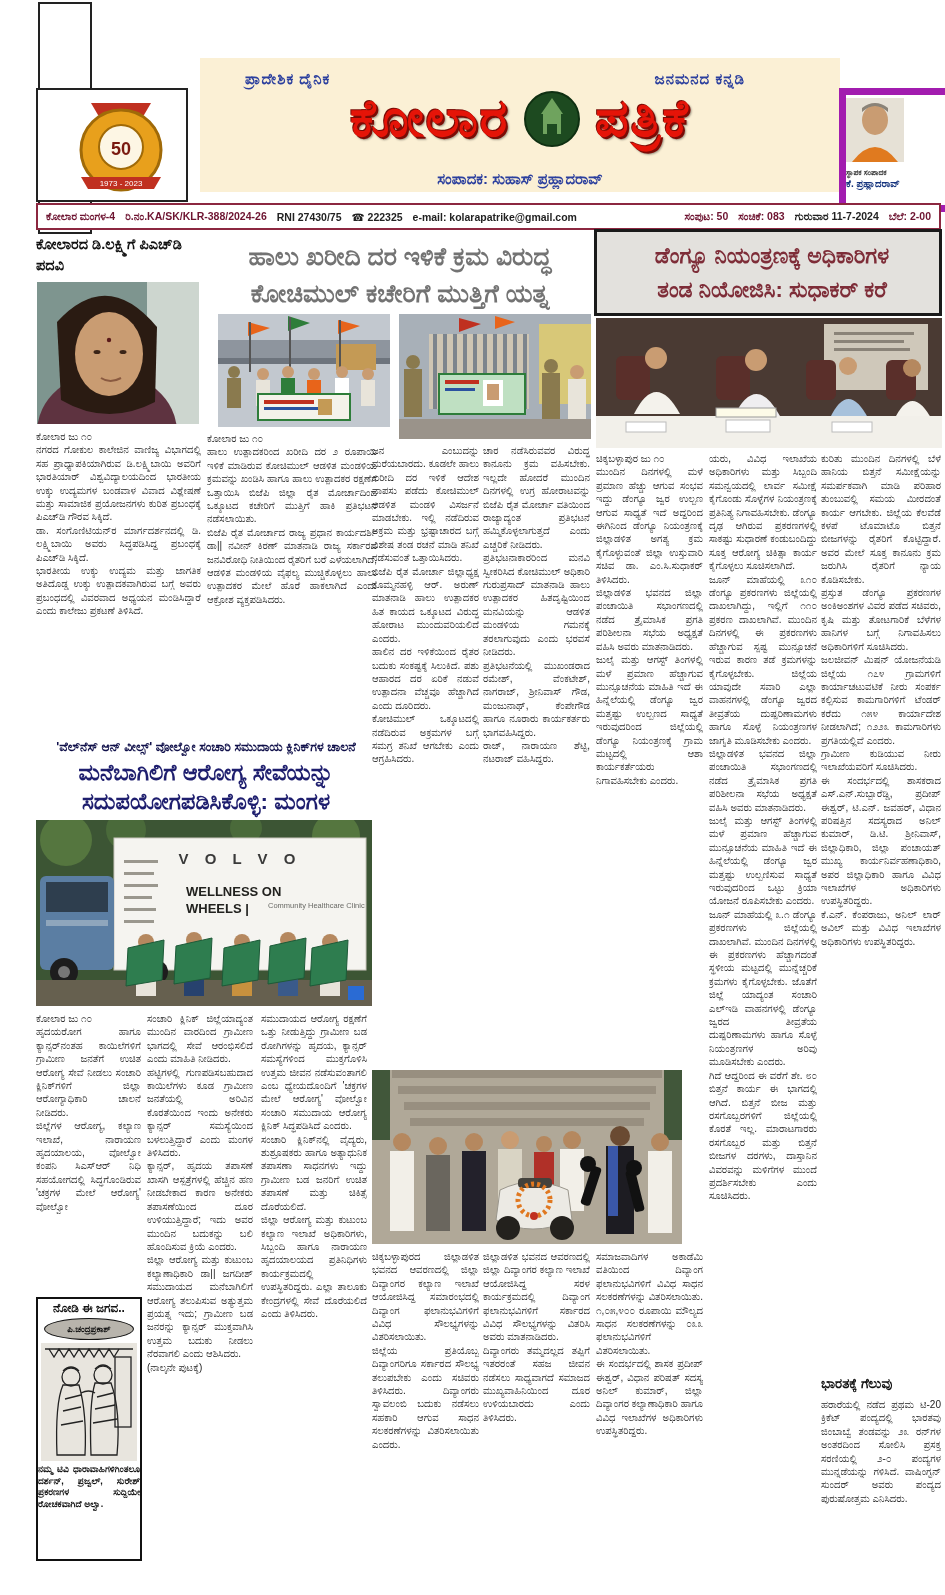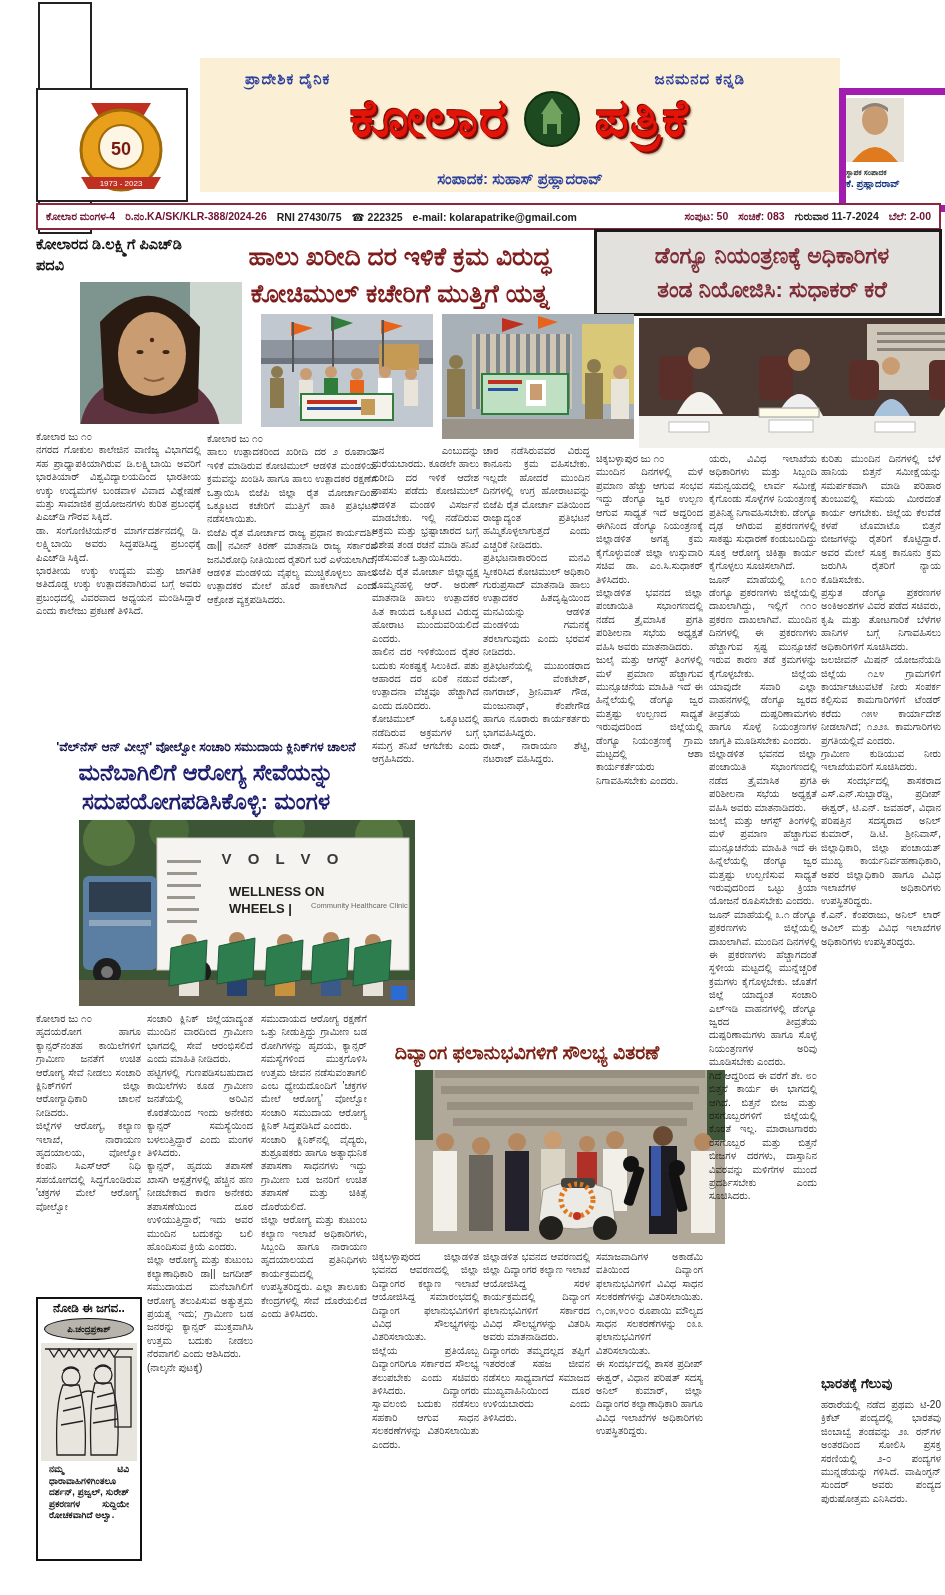--- a/index.html
+++ b/index.html
@@ -21,41 +21,41 @@
   #founder-title{font-size:7.5px;color:#333;font-weight:bold;margin-top:2px;}
   #founder-name{font-size:10px;color:#16347e;font-weight:bold;}
   
   #infobar{left:36px;top:203px;width:905px;height:27px;border:2px solid #8c2740;box-sizing:border-box;
       display:flex;align-items:center;gap:10px;padding:0 8px;font-size:10.5px;white-space:nowrap;background:#fff;}
   .ib-maroon{color:#6d1330;font-weight:bold;}
   .ib-dark{color:#222;font-weight:bold;}
   
   .pre{white-space:pre-line;}
   #phd-head{left:36px;top:234px;width:164px;text-align:left;font-size:14.5px;line-height:21px;font-weight:bold;color:#111;}
-  #milk-head{left:206px;top:238px;width:388px;text-align:center;font-size:25px;line-height:37px;font-weight:bold;color:#7f1d1d;}
+  #milk-head{left:206px;top:238px;width:388px;text-align:center;font-size:25px;line-height:37px;font-weight:bold;color:#737373;}
   #dengue-box{left:594px;top:229px;width:348px;height:87px;box-sizing:border-box;border:3px solid #1a1a1a;background:#e3e1dd;
       display:flex;align-items:center;justify-content:center;text-align:center;
       font-size:22px;line-height:34px;font-weight:bold;color:#7e2d38;padding-left:8px;}
   #wel-kicker{left:36px;top:740px;width:340px;text-align:center;font-size:12.5px;font-weight:bold;color:#10104a;}
   #wel-head{left:36px;top:758px;width:340px;text-align:center;font-size:22.5px;line-height:29px;font-weight:bold;color:#1e1e6e;}
   #div-head{left:372px;top:1042px;width:310px;text-align:center;font-size:19px;font-weight:bold;color:#7c2012;}
   #cricket-head{left:821px;top:1376px;width:120px;text-align:left;font-size:13.5px;font-weight:bold;color:#111;}
   
   .col{position:absolute;font-size:10px;line-height:13.4px;text-align:justify;color:#1c1c1c;
        overflow:hidden;white-space:pre-line;}
   
-  .ph{position:absolute;overflow:hidden;background:#ccc;margin-left:43px;}
+  .ph{position:absolute;overflow:hidden;background:#ccc;}
   .ph svg{display:block;}
   
   #cartoon-box{left:36px;top:1297px;width:106px;height:264px;box-sizing:border-box;border:2px solid #111;background:#fff;}
   #cartoon-title{text-align:center;font-size:12px;font-weight:bold;color:#111;padding-top:2px;}
   #cartoon-oval{width:88px;height:20px;margin:3px auto;background:#b8b4ac;border:1.5px solid #111;border-radius:50%;
       display:flex;align-items:center;justify-content:center;font-size:8.5px;font-weight:bold;color:#111;}
   #cartoon-art{width:96px;height:118px;margin:0 auto;background:#e8e5de;}
-  #cartoon-caption{font-size:9px;line-height:11.5px;font-weight:bold;text-align:justify;padding:3px 11px;color:#111;}
+  #cartoon-caption{font-size:9px;line-height:11.5px;font-weight:bold;text-align:justify;padding:3px 0;color:#111;}
 </style>
 </head>
 <body>
 
 <div id="page">
 
   <div class="abs" id="frame-a"></div>
   <div class="abs" id="frame-b"></div>
 
   <div class="abs" id="logo-box">
@@ -109,21 +109,20 @@
   </div>
 
   <div class="abs" id="phd-head">ಕೋಲಾರದ ಡಿ.ಲಕ್ಷ್ಮಿಗೆ ಪಿಎಚ್‌ಡಿ ಪದವಿ</div>
   <div class="abs pre" id="milk-head">ಹಾಲು ಖರೀದಿ ದರ ಇಳಿಕೆ ಕ್ರಮ ವಿರುದ್ಧ
 ಕೋಚಿಮುಲ್ ಕಚೇರಿಗೆ ಮುತ್ತಿಗೆ ಯತ್ನ</div>
   <div class="abs pre" id="dengue-box">ಡೆಂಗ್ಯೂ ನಿಯಂತ್ರಣಕ್ಕೆ ಅಧಿಕಾರಿಗಳ
 ತಂಡ ನಿಯೋಜಿಸಿ: ಸುಧಾಕರ್ ಕರೆ</div>
   <div class="abs" id="wel-kicker">'ವೆಲ್‌ನೆಸ್ ಆನ್ ವೀಲ್ಸ್' ವೋಲ್ವೋ ಸಂಚಾರಿ ಸಮುದಾಯ ಕ್ಲಿನಿಕ್‌ಗಳ ಚಾಲನೆ</div>
   <div class="abs pre" id="wel-head">ಮನೆಬಾಗಿಲಿಗೆ ಆರೋಗ್ಯ ಸೇವೆಯನ್ನು
 ಸದುಪಯೋಗಪಡಿಸಿಕೊಳ್ಳಿ: ಮಂಗಳ</div>
-  <div class="abs" id="div-head">ದಿವ್ಯಾಂಗ ಫಲಾನುಭವಿಗಳಿಗೆ ಸೌಲಭ್ಯ ವಿತರಣೆ</div>
   <div class="abs" id="cricket-head">ಭಾರತಕ್ಕೆ ಗೆಲುವು</div>
 
   <div class="ph" style="left:37px;top:282px;width:162px;height:142px;">
     <svg width="162" height="142" viewBox="0 0 162 142">
       <rect width="162" height="142" fill="#7e958f"></rect>
       <rect x="110" y="0" width="52" height="142" fill="#cdd6cf"></rect>
       <ellipse cx="70" cy="150" rx="70" ry="60" fill="#5e3340"></ellipse>
       <path d="M20 40 Q70 -15 120 45 L118 120 Q70 145 24 118 Z" fill="#2a1b12"></path>
       <ellipse cx="72" cy="72" rx="34" ry="42" fill="#c99c72"></ellipse>
       <circle cx="72" cy="58" r="2.2" fill="#5a1a1a"></circle>

